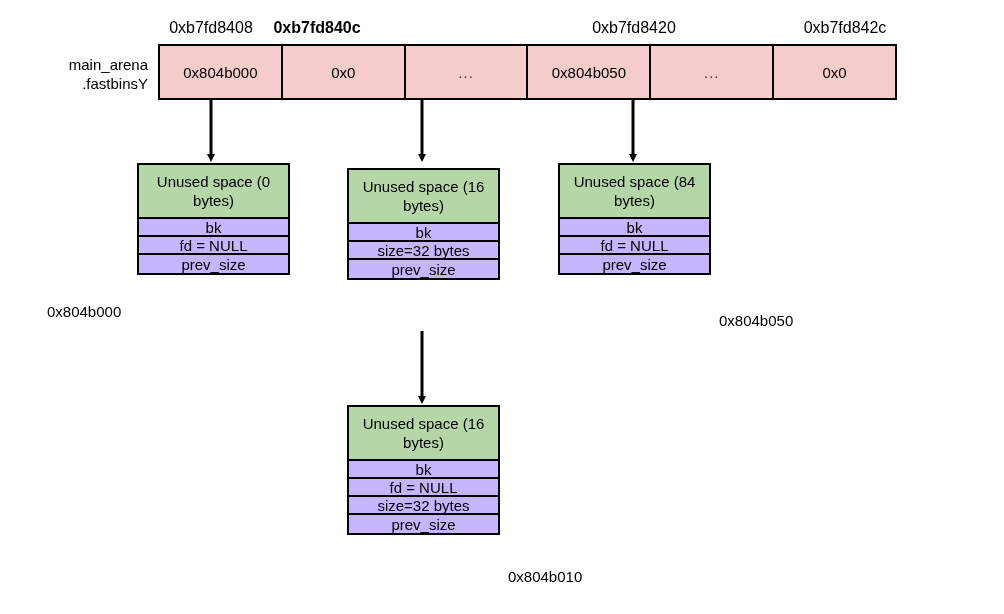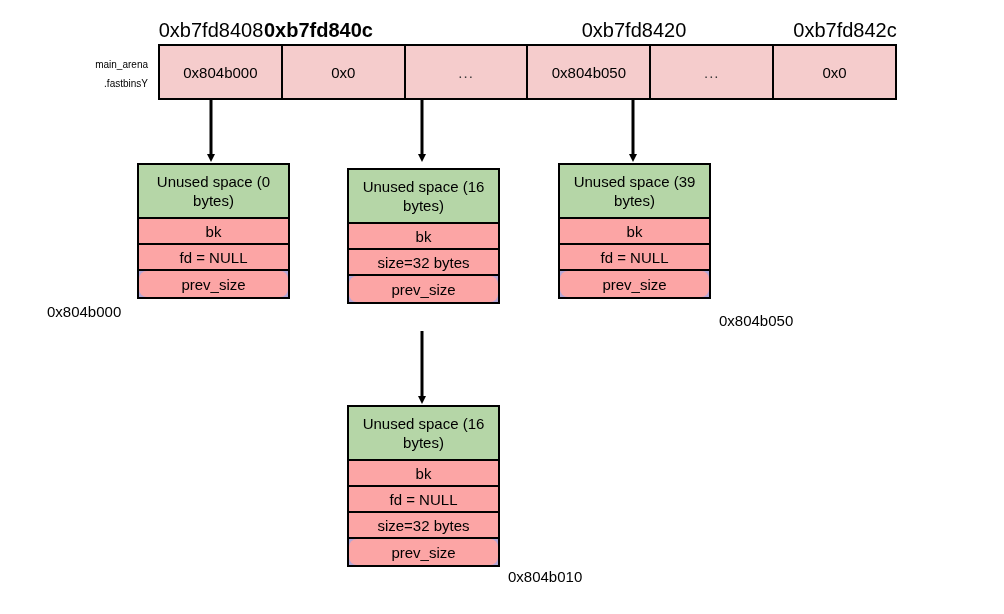--- a/index.html
+++ b/index.html
@@ -22,21 +22,21 @@
     height: 614px;
   }
 
   
   .arena-label {
     position: absolute;
     left: 48px;
     top: 55px;
     width: 100px;
     text-align: right;
-    font-size: 10px;
+    font-size: 15px;
     line-height: 19px;
     white-space: pre-line;
   }
   .bins-table {
     position: absolute;
     left: 158px;
     top: 44px;
     width: 739px;
     height: 56px;
     display: flex;
@@ -53,45 +53,45 @@
     box-sizing: border-box;
     font-size: 15px;
     background: #f5cccc;
   }
   .bin-cell:last-child { border-right: none; }
   .bin-cell.ellipsis { color: #3a3a3a; letter-spacing: 1px; }
 
   .addr-head {
     position: absolute;
     top: 19px;
-    font-size: 20px;
+    font-size: 16px;
     text-align: center;
     width: 106px;
   }
 
   
   .chunk {
     position: absolute;
     width: 153px;
     border: 2px solid #000;
     box-sizing: border-box;
     background: #b5a7d6;
   }
   .chunk .row {
     border-bottom: 2px solid #000;
     box-sizing: border-box;
     font-size: 15px;
     display: flex;
     align-items: center;
     justify-content: center;
     text-align: center;
-    height: 26px;
-    background: #fca5a5;
+    height: 18px;
+    background: #c4b5fd;
   }
-  .chunk .row:last-child { border-bottom: none; border-radius: 8px; }
+  .chunk .row:last-child { border-bottom: none; }
   .chunk .row.unused {
     background: #b5d6a7;
     height: 54px;
     line-height: 19px;
     padding: 0 4px;
   }
 
   .side-addr {
     position: absolute;
     font-size: 15px;
@@ -152,21 +152,21 @@
   <div class="side-addr" style="left:47px; top:303px;">0x804b000</div>
 
   <div class="chunk" style="left:347px; top:168px;">
     <div class="row unused">Unused space (16 bytes)</div>
     <div class="row">bk</div>
     <div class="row">size=32 bytes</div>
     <div class="row">prev_size</div>
   </div>
 
   <div class="chunk" style="left:558px; top:163px;">
-    <div class="row unused">Unused space (39 bytes)</div>
+    <div class="row unused">Unused space (84 bytes)</div>
     <div class="row">bk</div>
     <div class="row">fd = NULL</div>
     <div class="row">prev_size</div>
   </div>
   <div class="side-addr" style="left:719px; top:312px;">0x804b050</div>
 
   <div class="chunk" style="left:347px; top:405px;">
     <div class="row unused">Unused space (16 bytes)</div>
     <div class="row">bk</div>
     <div class="row">fd = NULL</div>

